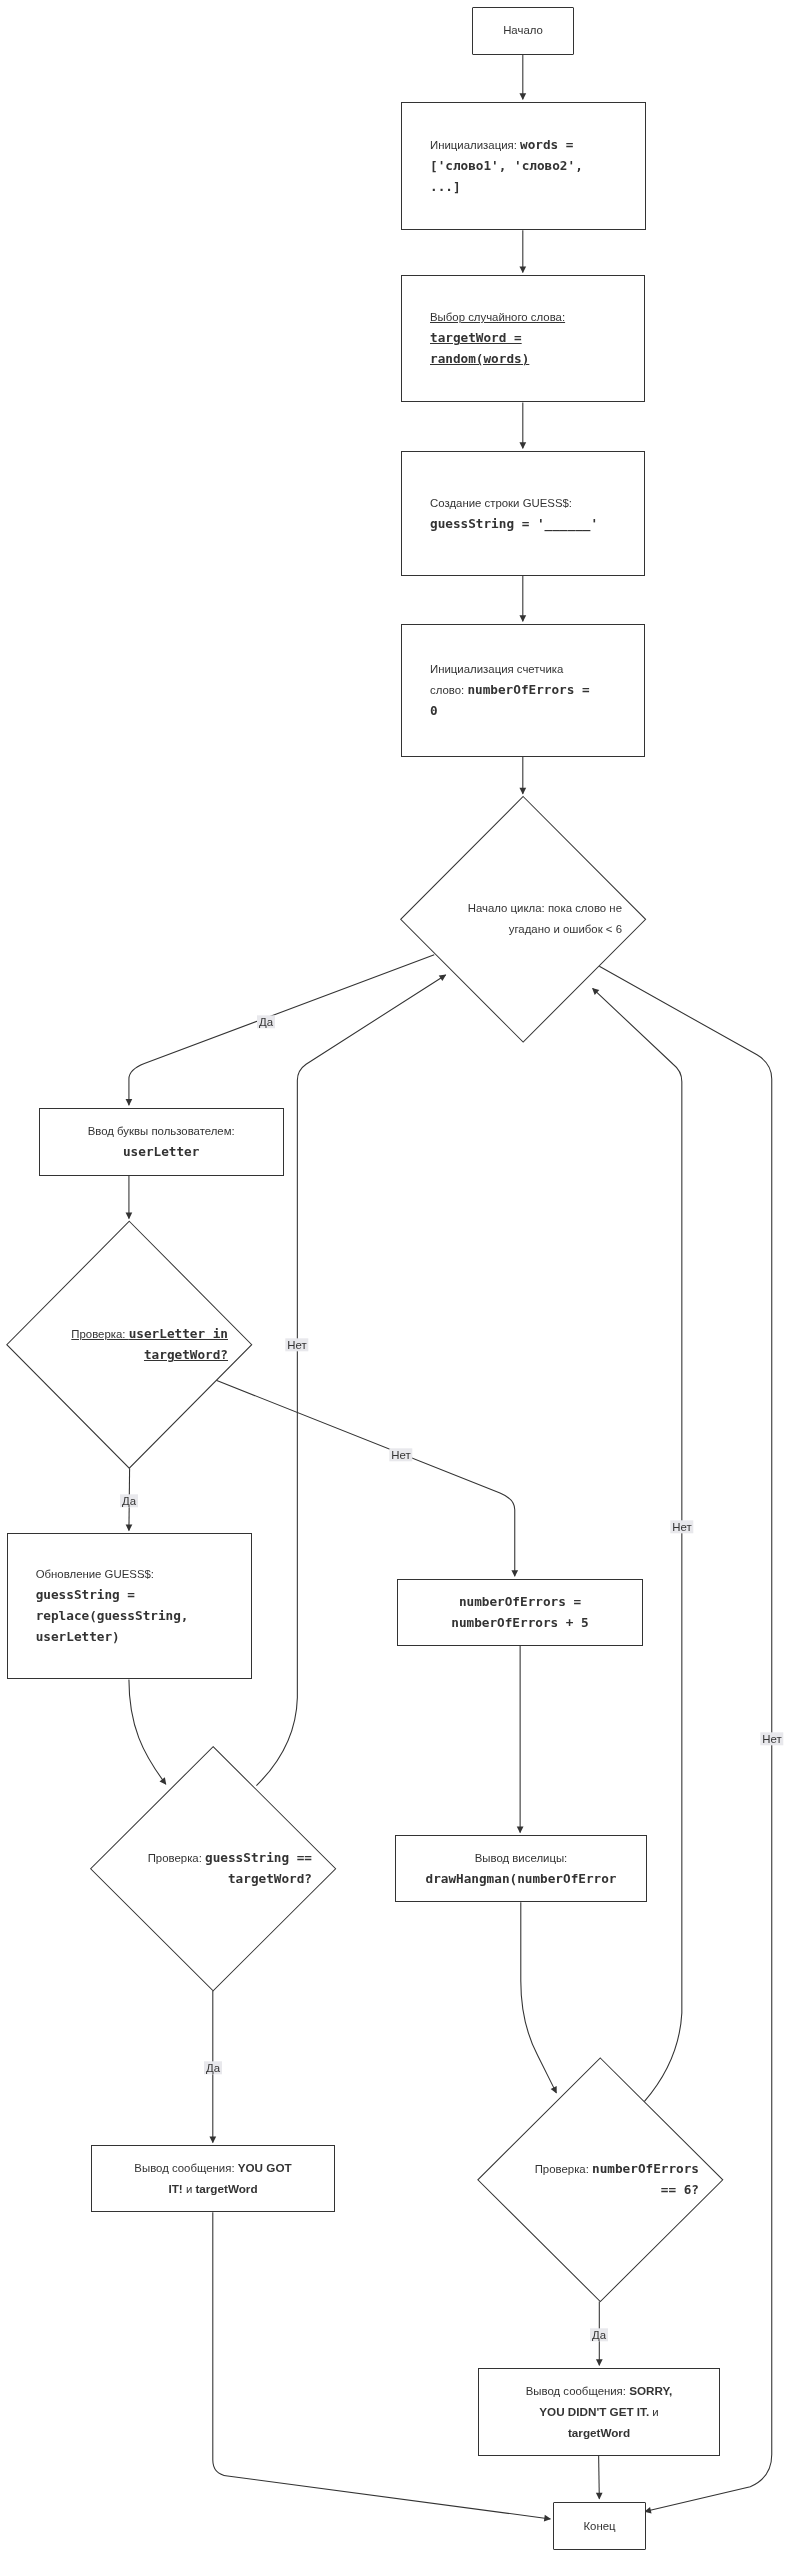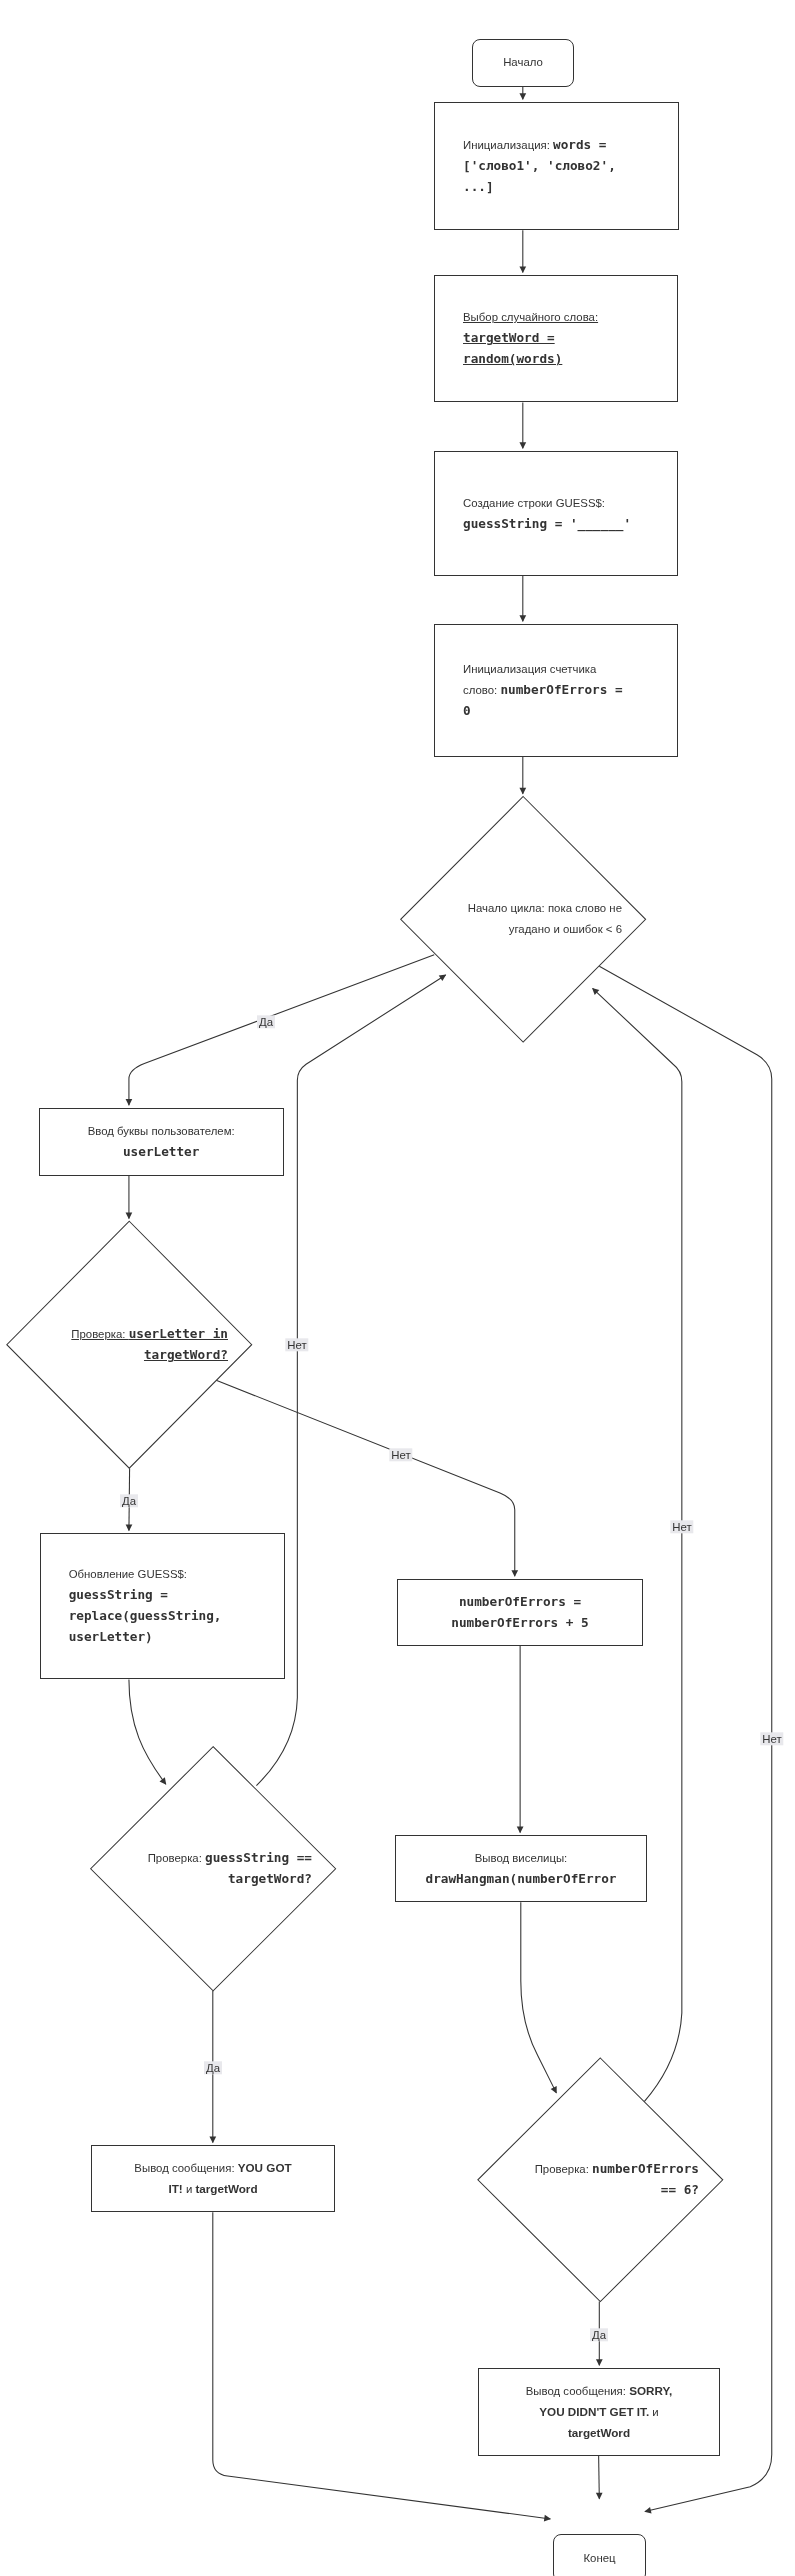--- a/index.html
+++ b/index.html
@@ -12,22 +12,22 @@
     overflow:hidden;
   }
   #edges-svg{position:absolute;left:0;top:0;}
   .edge{fill:none;stroke:var(--edge,#333);stroke-width:1.6px;}
   .node{
     position:absolute;box-sizing:border-box;
     background:var(--nodefill,#fff);
     border:1px solid var(--nodeborder,#333);
     display:flex;flex-direction:column;justify-content:center;
   }
-  .stadium{border-radius:8px;margin-top:32px;}
-  .align-left{align-items:flex-start;padding-left:28px;padding-right:6.7px;text-align:left;margin-left:33px;}
+  .stadium{border-radius:1px;}
+  .align-left{align-items:flex-start;padding-left:28px;padding-right:6.7px;text-align:left;}
   .align-center{align-items:center;padding-left:4px;padding-right:4px;text-align:center;}
   .diamond-label{
     position:absolute;transform:translate(-50%,-50%);
     text-align:right;
   }
   .line{line-height:21px;white-space:pre;}
   .f-sans{font:11.4px "Liberation Sans",sans-serif;color:var(--text,#333);}
   .f-sansb{font:bold 11.7px "Liberation Sans",sans-serif;color:var(--text,#333);}
   .f-mono{font:bold 12.7px "DejaVu Sans Mono",monospace;color:var(--text,#333);letter-spacing:0;}
   .edge-label{

